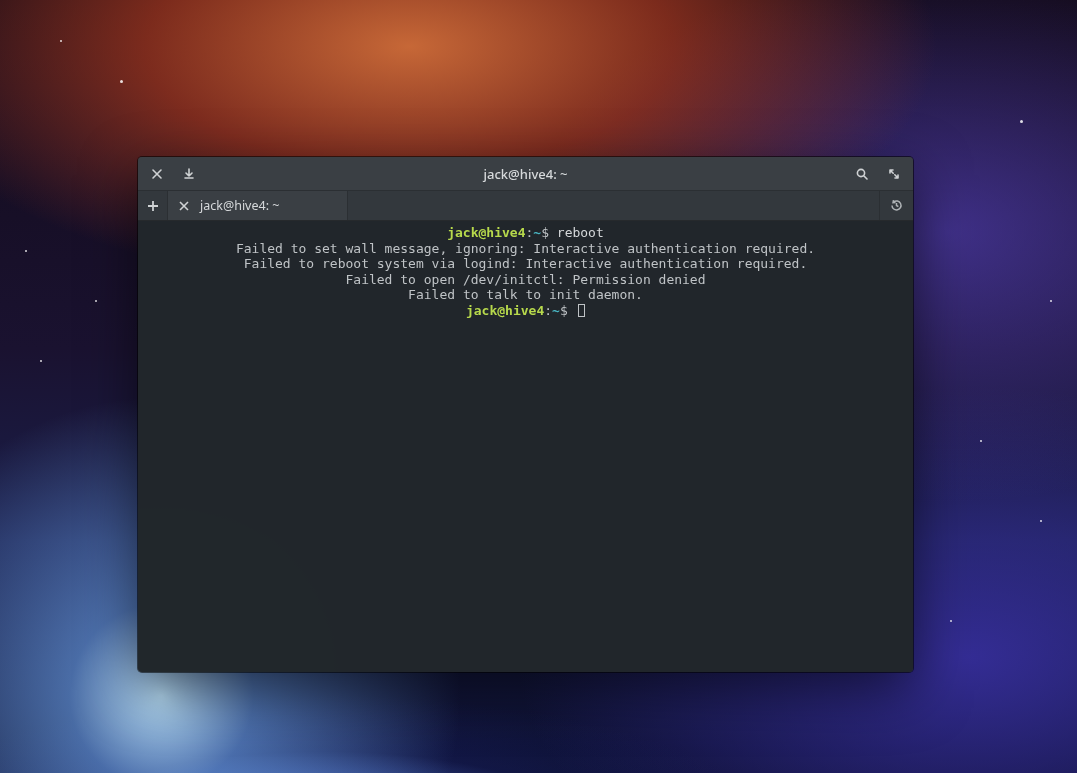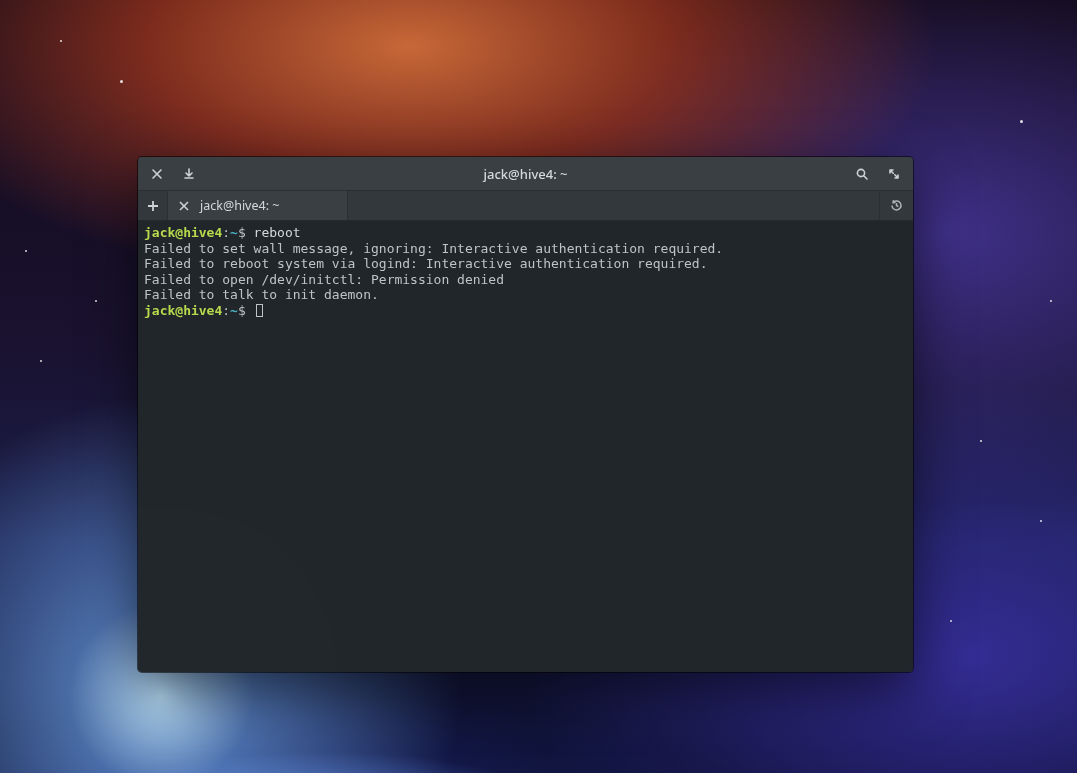--- a/index.html
+++ b/index.html
@@ -101,20 +101,21 @@
     .term-body {
       flex: 1;
       background: rgba(33,38,43,0.96);
       padding: 4px 6px 6px 6px;
       font-family: "DejaVu Sans Mono", Menlo, Consolas, "Liberation Mono", monospace;
       font-size: 13px;
       line-height: 15.5px;
       white-space: pre;
       color: #bfc3c6;
       overflow: hidden;
+      text-align: center;
     }
     .pr-user { color: #b7d94c; font-weight: bold; }
     .pr-host { color: #b7d94c; font-weight: bold; }
     .pr-col  { color: #bfc3c6; }
     .pr-path { color: #49b7c4; font-weight: bold; }
     .pr-doll { color: #bfc3c6; }
     .cmd     { color: #d5d8da; }
     .out     { color: #bfc3c6; }
     .cursor-box {
       display: inline-block;

